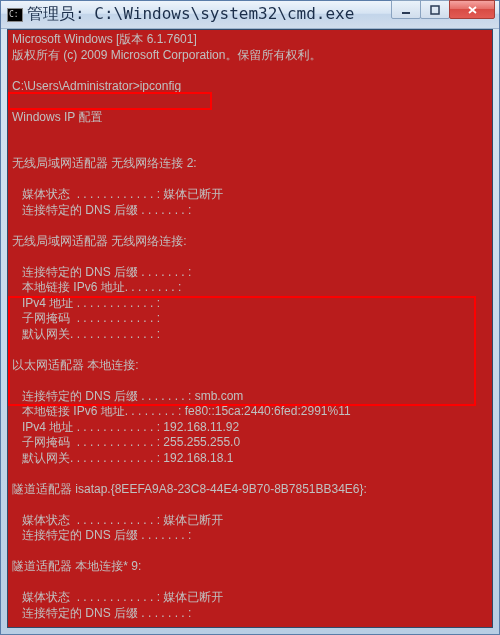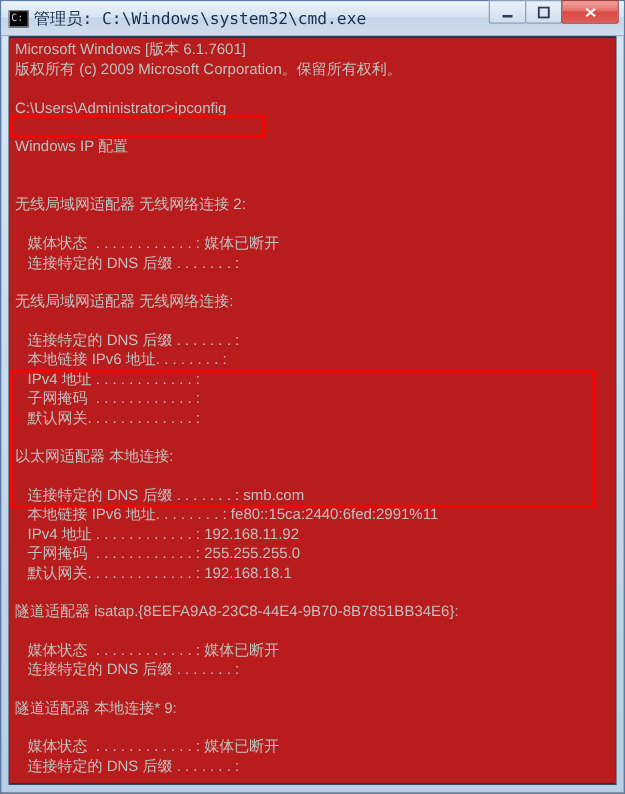--- a/index.html
+++ b/index.html
@@ -35,21 +35,21 @@
     border: 1px solid #888;
     margin-right: 4px;
     position: relative;
     font-size: 8px;
     color: #ccc;
     line-height: 11px;
     padding-left: 1px;
   }
   .title-text {
     color: #1b2e4a;
-    font-size: 13px;
+    font-size: 16px;
     flex: 1;
     white-space: nowrap;
     overflow: hidden;
   }
   .win-buttons { display: flex; gap: 0; }
   .win-btn {
     width: 30px;
     height: 19px;
     border: 1px solid #8aa3c0;
     background: linear-gradient(to bottom, #eaf2fa, #d0ddec);

